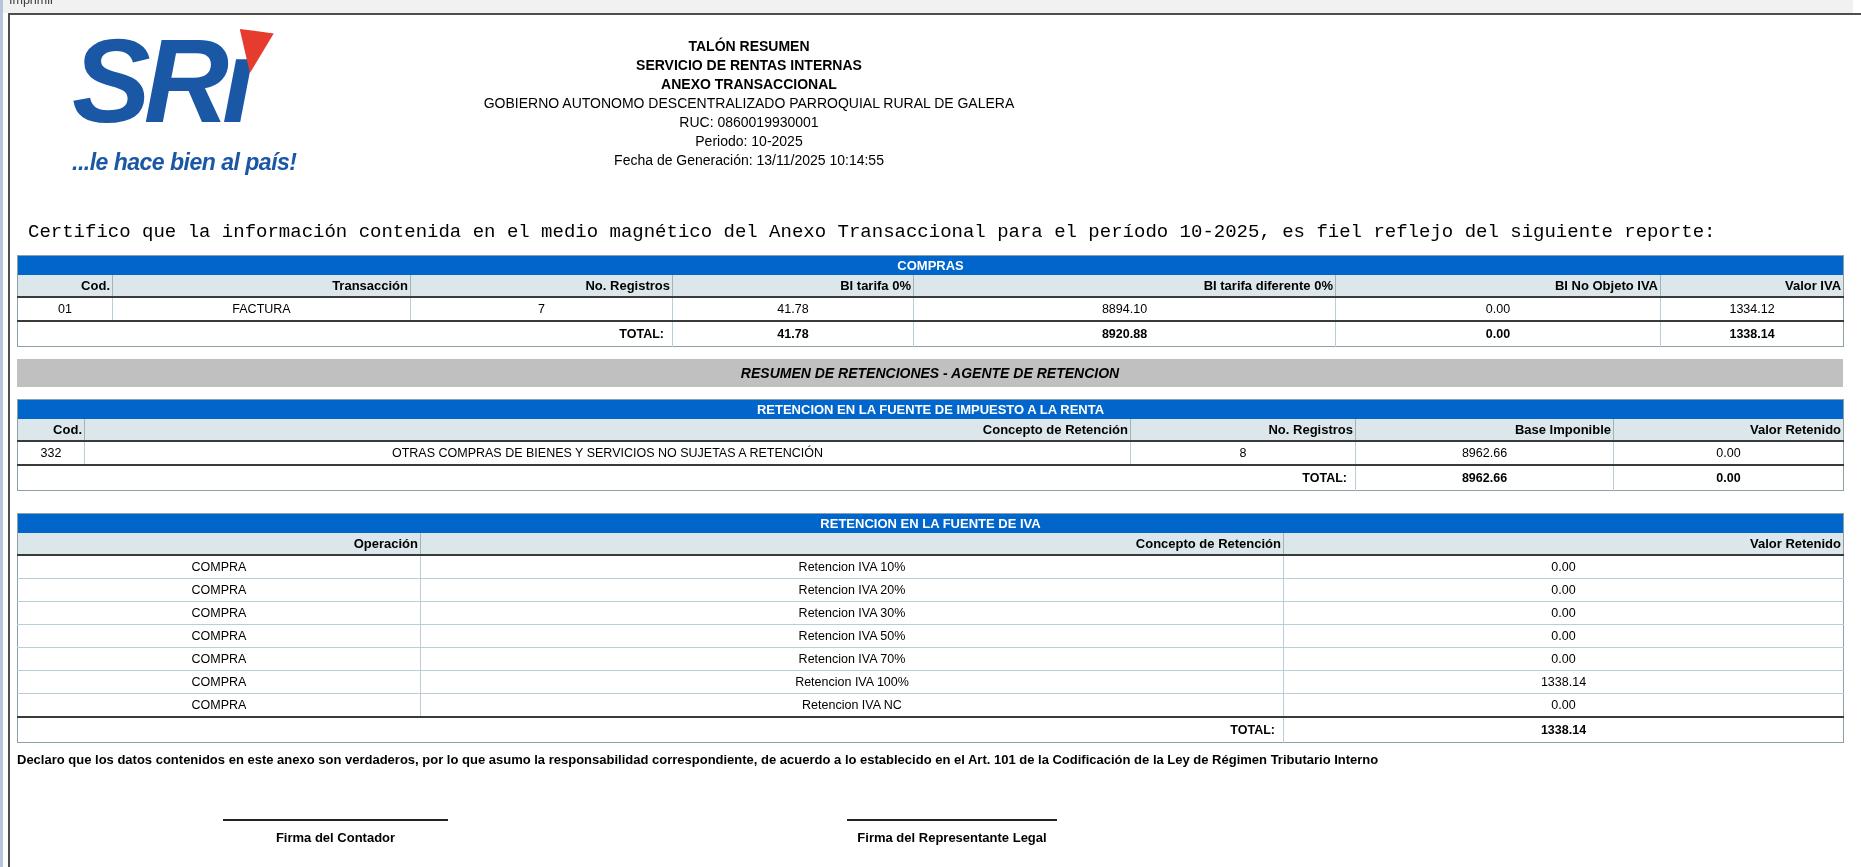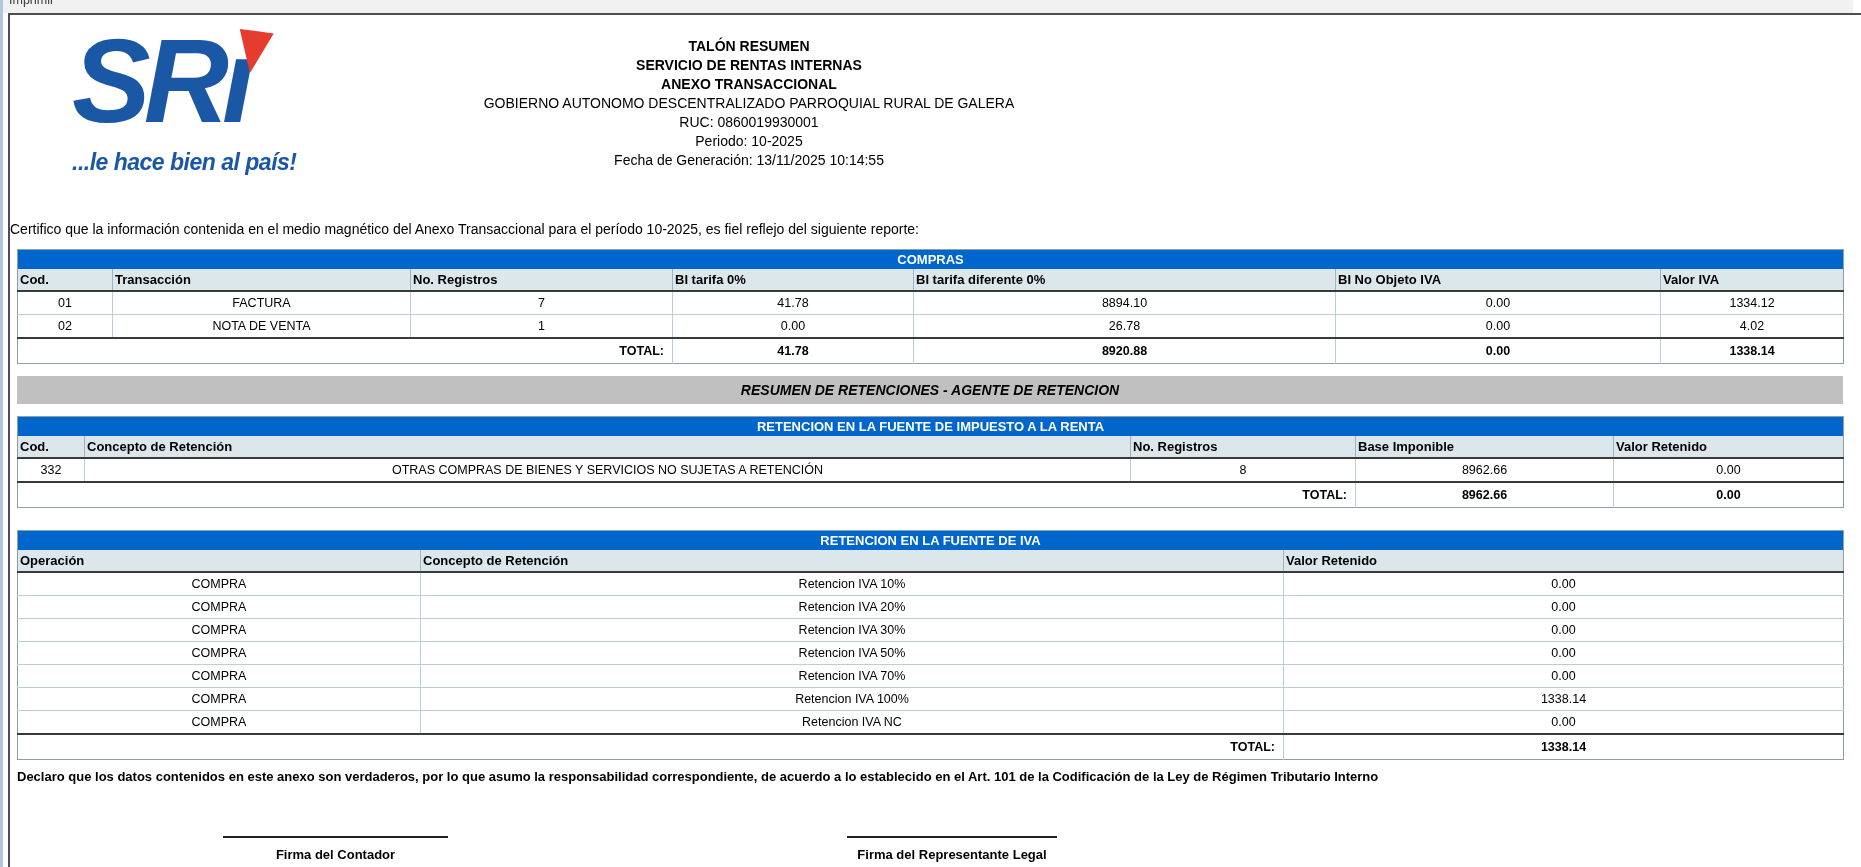--- a/index.html
+++ b/index.html
@@ -16,29 +16,29 @@
   .logo-wrap{width:420px;padding:14px 0 0 26px;box-sizing:border-box;margin-left:36px;}
   .logo-text{position:relative;display:inline-block;font-style:italic;font-weight:bold;
              font-size:118px;line-height:104px;letter-spacing:-7px;color:#1a57a5;}
   .logo-triangle{position:absolute;top:0px;right:-26px;width:34px;height:44px;background:#e53c2e;
                  clip-path:polygon(0 0,100% 10%,30% 100%);}
   .logo-tagline{margin-top:16px;font-style:italic;font-weight:bold;font-size:23px;color:#1a57a5;letter-spacing:-0.5px;}
   .head-lines{width:566px;padding-top:22px;text-align:center;}
   .hl{font-size:14px;line-height:19px;}
   .hl.b{font-weight:bold;}
 
-  .cert-line{margin:34px 0 0 0;font-size:14px;}
+  .cert-line{margin:34px 0 0 18px;font-size:19px;font-family:Liberation Mono, monospace;}
 
   
   table.rpt{border-collapse:collapse;table-layout:fixed;width:1826px;margin-left:7px;
             border:1px solid #8ba0a8;font-size:12.5px;}
   table.rpt td{overflow:hidden;white-space:nowrap;}
   tr.title-bar td{background:#0066cc;color:#fff;font-weight:bold;font-size:13px;
                   text-align:center;padding:2px 0;height:15px;}
-  tr.col-head td{background:#dbe7eb;font-weight:bold;font-size:13px;text-align:left;
+  tr.col-head td{background:#dbe7eb;font-weight:bold;font-size:13px;text-align:right;
                  padding:3px 2px;border-bottom:2px solid #3a3a3a;border-left:1px solid #9fb4bc;}
   tr.col-head td:first-child{border-left:none;}
   tr.data td{text-align:center;padding:4px 2px;border-bottom:1px solid #b9cfd8;border-left:1px solid #b9cfd8;}
   tr.data td:first-child{border-left:none;}
   tr.total td{font-weight:bold;text-align:center;padding:5px 2px;border-top:2px solid #3a3a3a;
               border-left:1px solid #b9cfd8;}
   tr.total td:first-child{border-left:none;}
   tr.total td.total-label{text-align:right;padding-right:8px;}
   .mt12{margin-top:12px;border-radius:7px;} .mt22{margin-top:22px;}
 
@@ -111,29 +111,20 @@
     </tr>
     <tr class="data">
       <td>01</td>
       <td>FACTURA</td>
       <td>7</td>
       <td>41.78</td>
       <td>8894.10</td>
       <td>0.00</td>
       <td>1334.12</td>
     </tr>
-    <tr class="data">
-      <td>02</td>
-      <td>NOTA DE VENTA</td>
-      <td>1</td>
-      <td>0.00</td>
-      <td>26.78</td>
-      <td>0.00</td>
-      <td>4.02</td>
-    </tr>
     <tr class="total">
       <td colspan="3" class="total-label">TOTAL:</td>
       <td>41.78</td>
       <td>8920.88</td>
       <td>0.00</td>
       <td>1338.14</td>
     </tr>
   </tbody>
     </table>
 

